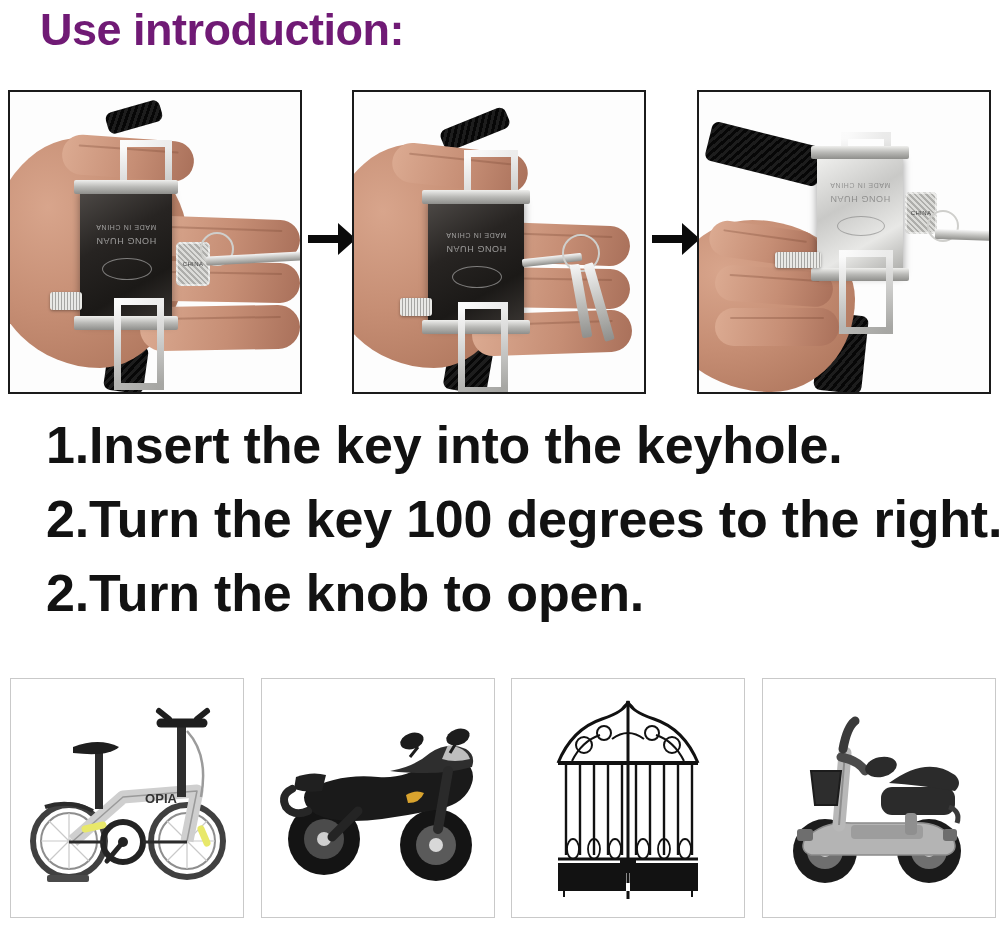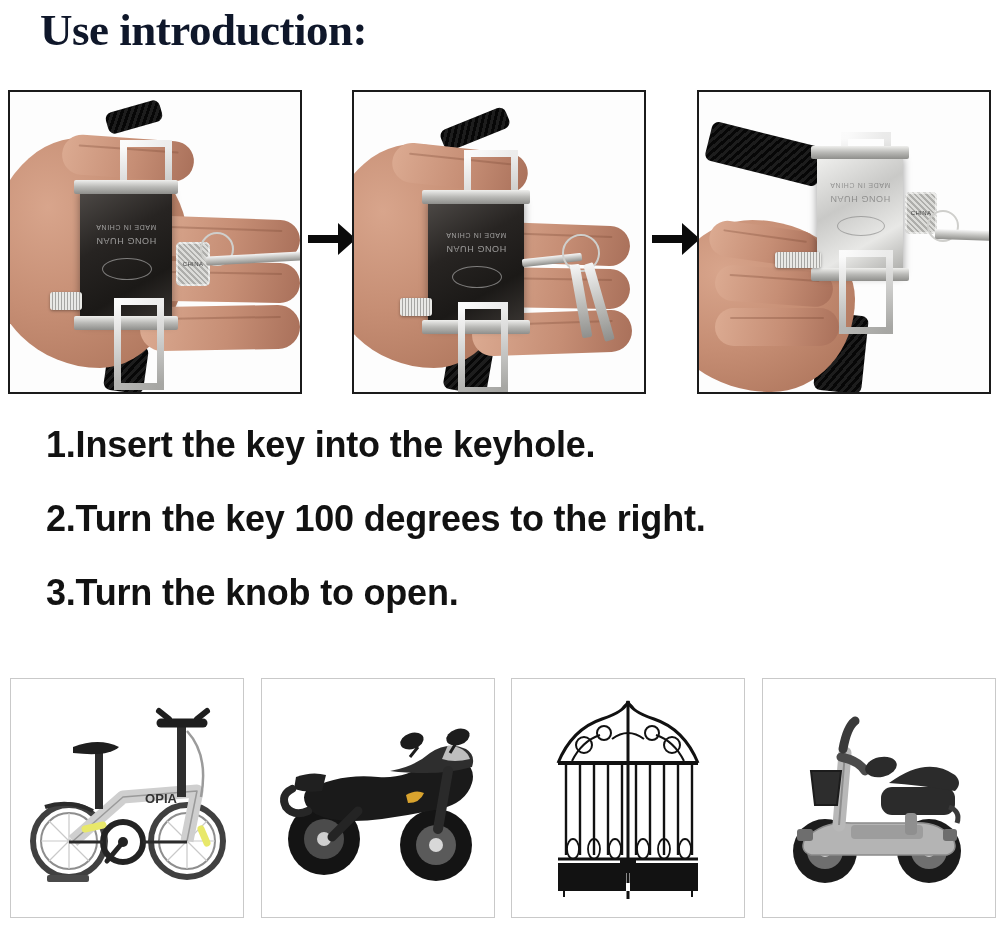--- a/index.html
+++ b/index.html
@@ -15,25 +15,24 @@
     overflow: hidden;
   }
 
   
   .page-title {
     position: absolute;
     left: 40px;
     top: 2px;
     font-size: 45px;
     font-weight: bold;
-    color: #0f172a;
+    color: #701a75;
     letter-spacing: -0.5px;
     line-height: 56px;
     white-space: nowrap;
-    font-family: Liberation Serif, serif;
   }
 
   
   .steps-row {
     position: absolute;
     left: 0;
     top: 90px;
     width: 1000px;
     height: 302px;
   }
@@ -168,21 +167,21 @@
   }
 
   
   .steps-text {
     position: absolute;
     left: 46px;
     top: 408px;
     width: 920px;
   }
   .step-line {
-    font-size: 36px;
+    font-size: 52px;
     font-weight: bold;
     color: #121212;
     line-height: 74px;
     white-space: nowrap;
     font-family: "Liberation Sans", sans-serif;
     letter-spacing: -0.2px;
   }
 
   
   .apps-row {
@@ -322,21 +321,21 @@
       </div>
       <div class="key-ring" style="left:228px; top:118px; width:28px; height:28px;"></div>
       <div class="key-blade" style="left:236px; top:138px; width:62px; height:10px; transform:rotate(2deg);"></div>
     </div>
   </div>
 </div>
 
 <div class="steps-text">
   <div class="step-line">1.Insert the key into the keyhole.</div>
   <div class="step-line">2.Turn the key 100 degrees to the right.</div>
-  <div class="step-line">3.Turn the knob to open.</div>
+  <div class="step-line">2.Turn the knob to open.</div>
 </div>
 
 <div class="apps-row">
 
   <div class="app-frame f1">
     <svg viewBox="0 0 232 238" aria-hidden="true">
       <g fill="none" stroke="#2b2b2b">
         <circle cx="58" cy="162" r="36" stroke-width="6" stroke-opacity=".9"></circle>
         <circle cx="58" cy="162" r="28" stroke-width="2" stroke="#8e8e8e"></circle>
         <circle cx="176" cy="162" r="36" stroke-width="6" stroke-opacity=".9"></circle>

